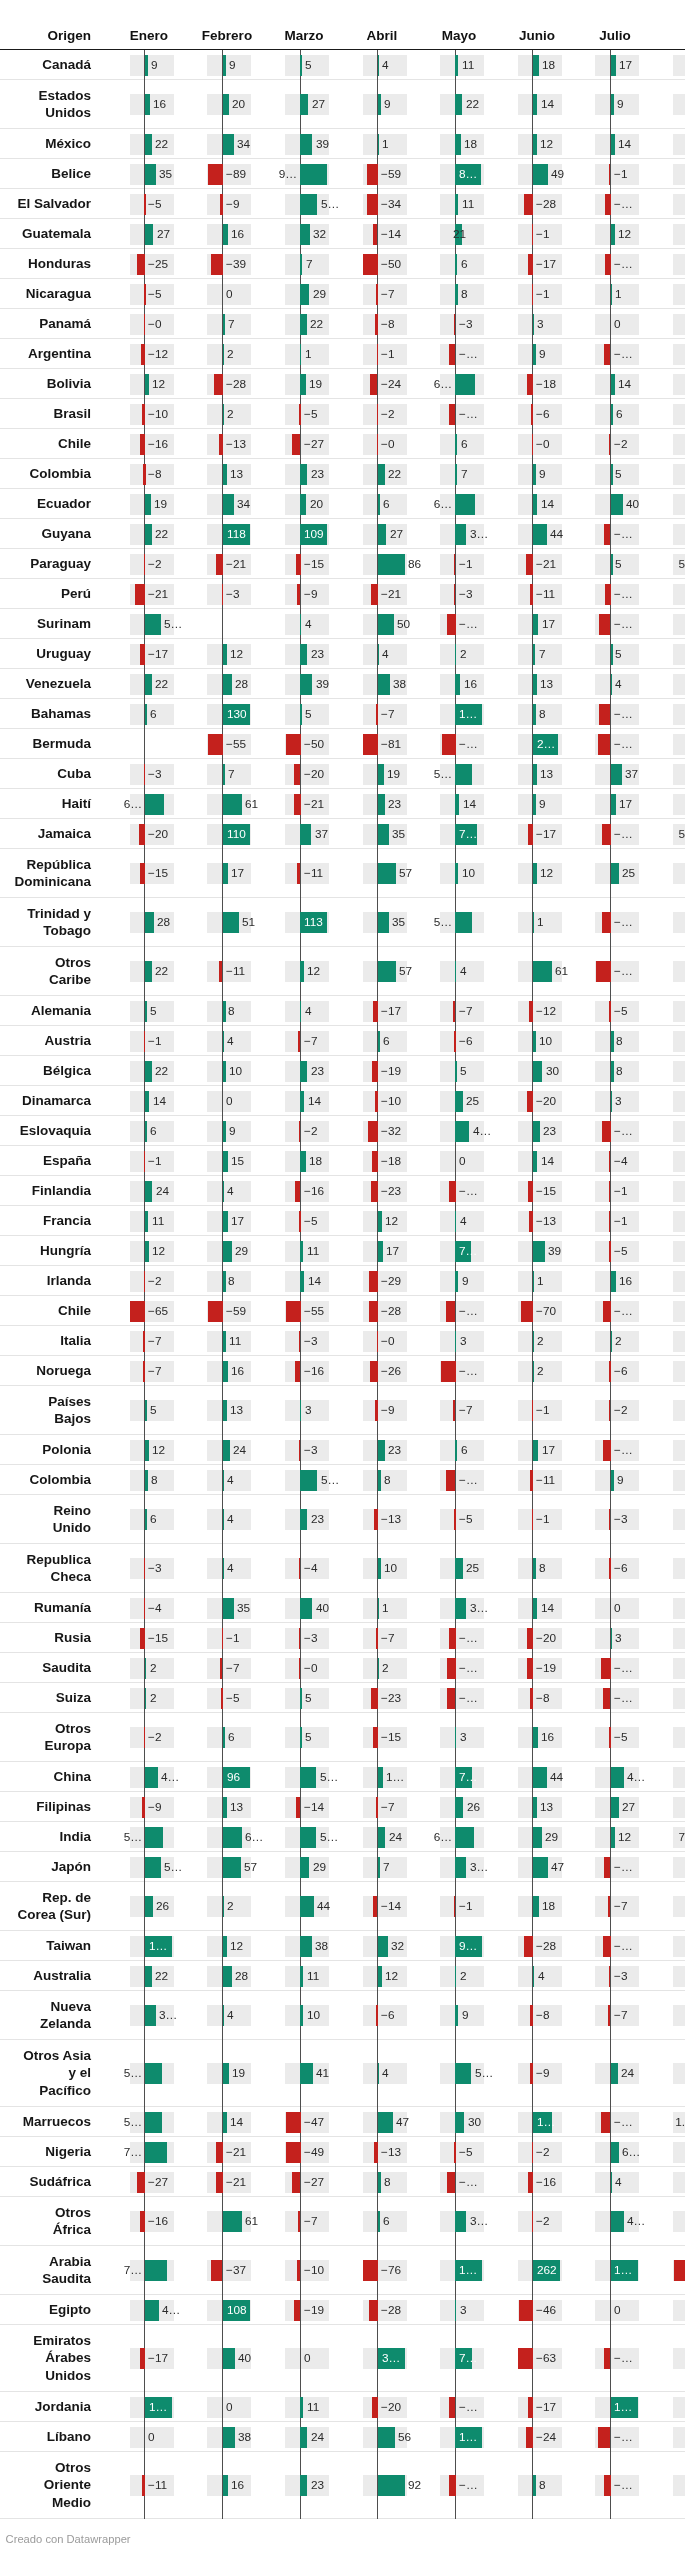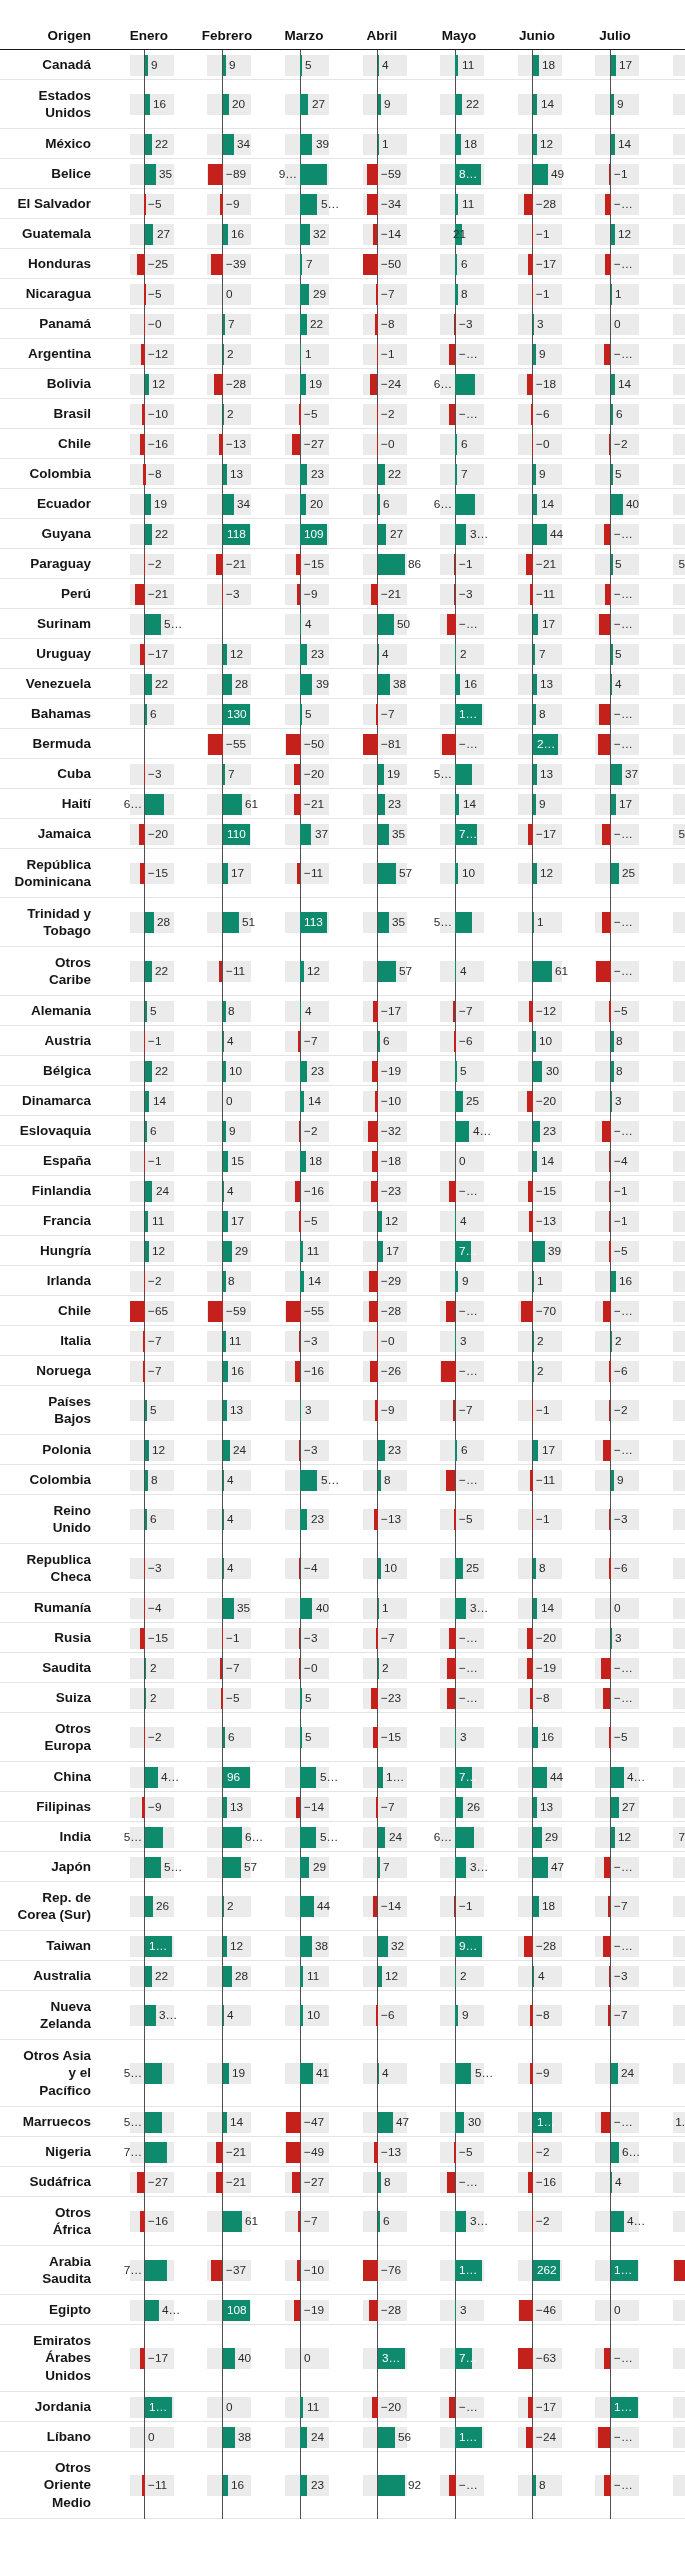--- a/index.html
+++ b/index.html
@@ -1829,14 +1829,15 @@
         <div class="cellbg" style="left: 673px; top: 23px;"></div>
       </div>
       <div class="axis" style="left: 144px;"></div>
       <div class="axis" style="left: 222px;"></div>
       <div class="axis" style="left: 300px;"></div>
       <div class="axis" style="left: 377px;"></div>
       <div class="axis" style="left: 455px;"></div>
       <div class="axis" style="left: 532px;"></div>
       <div class="axis" style="left: 610px;"></div>
     </div>
+  <div class="credit">Creado con Datawrapper</div>
 </div>
 
 
 </body></html>

